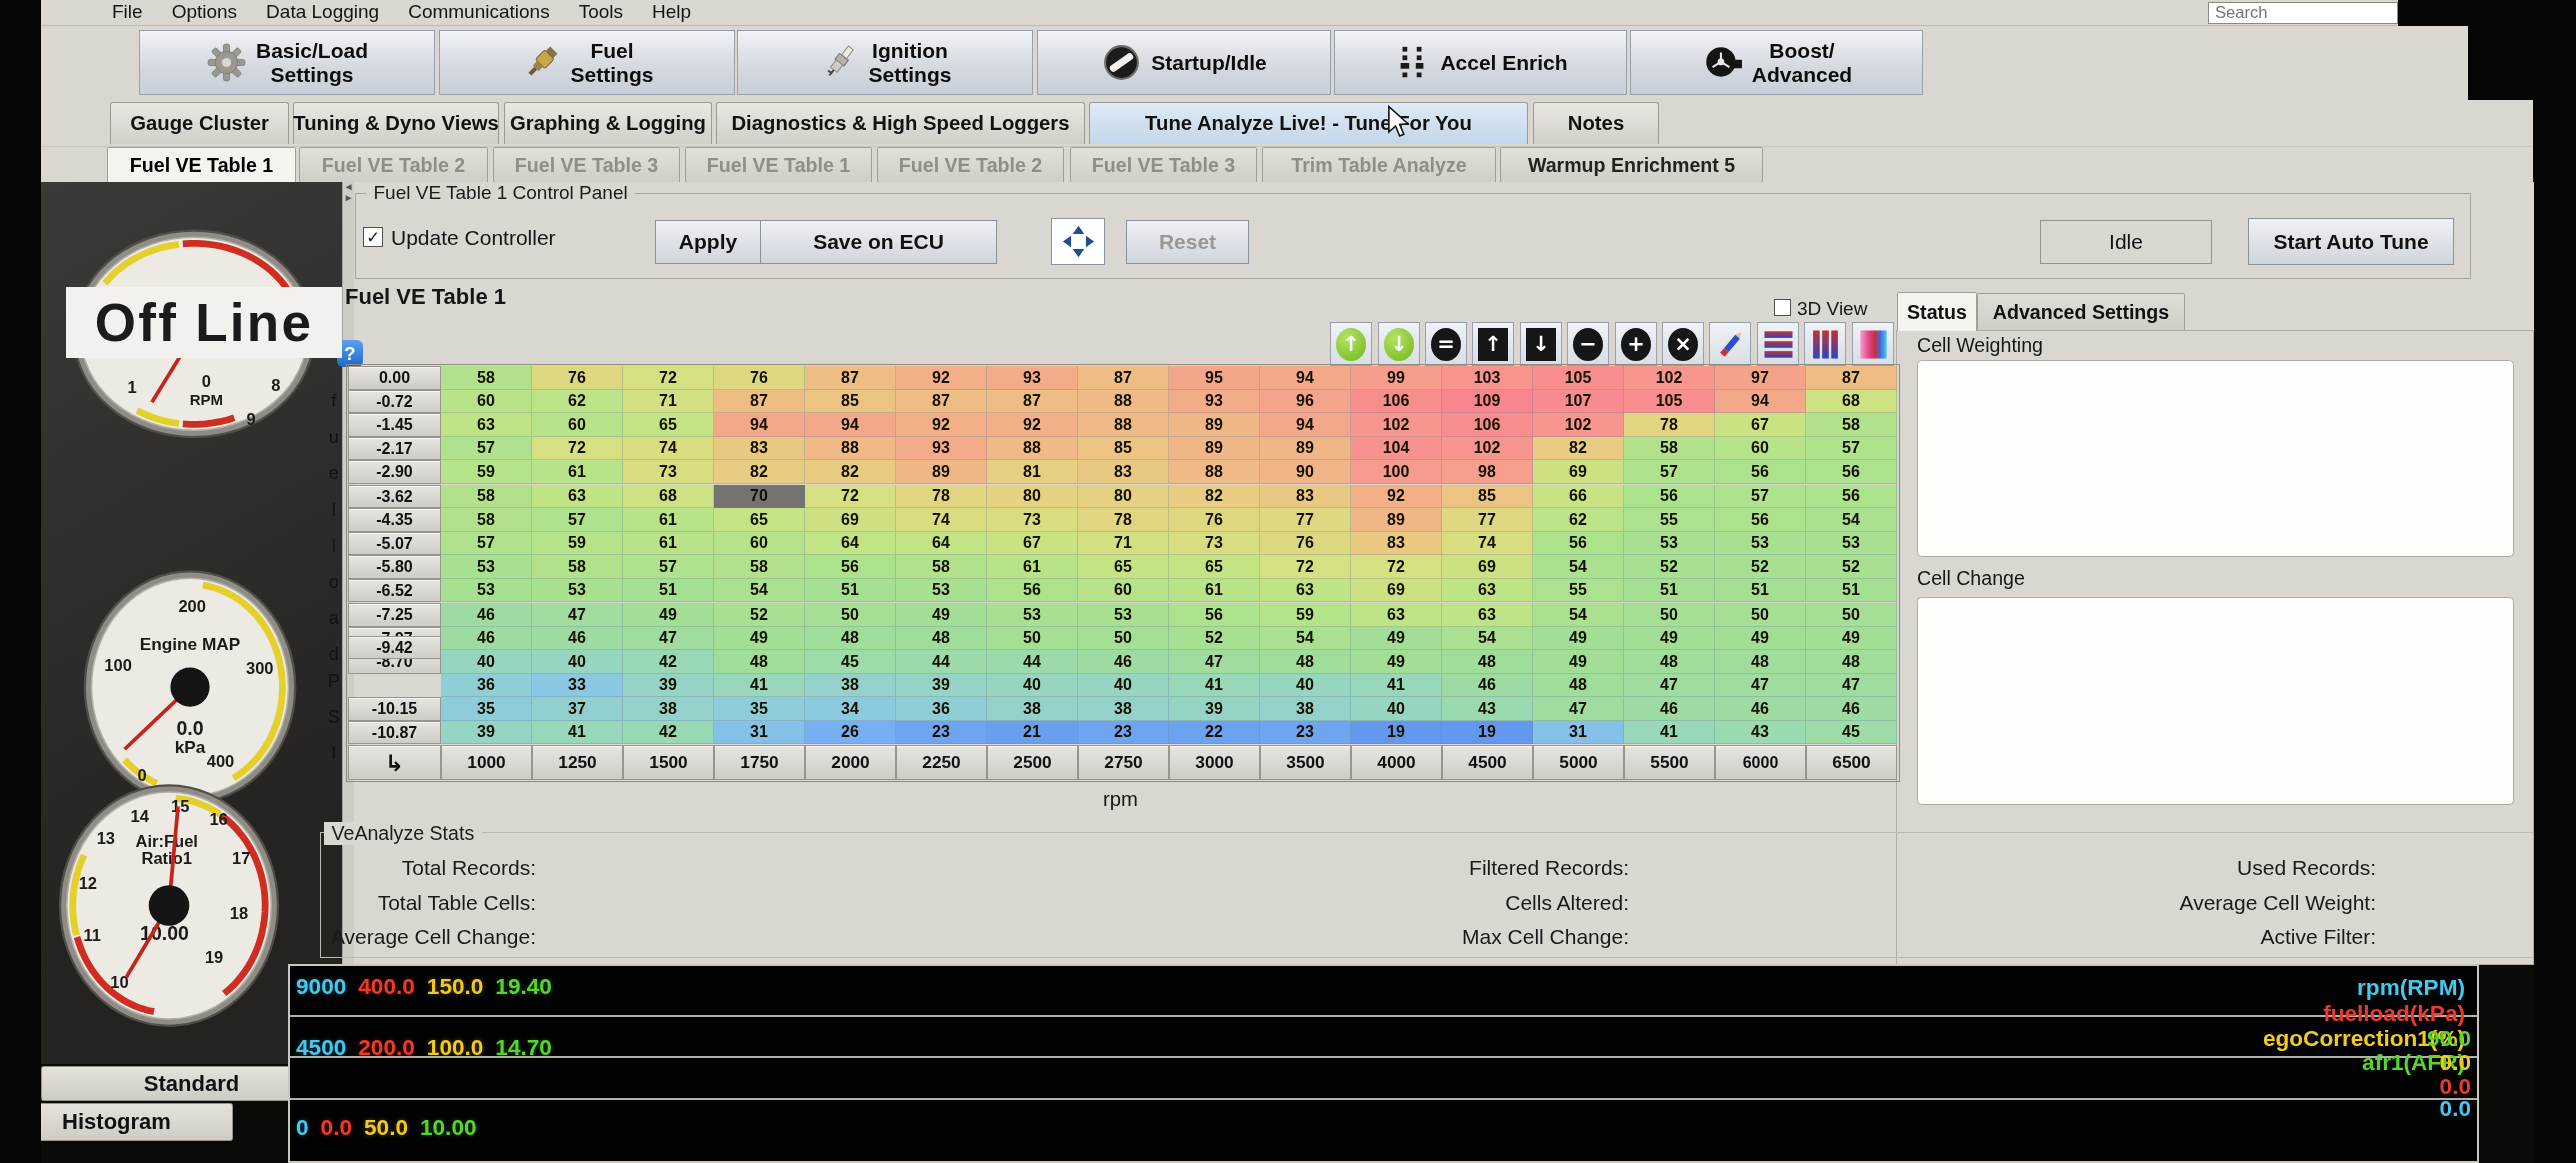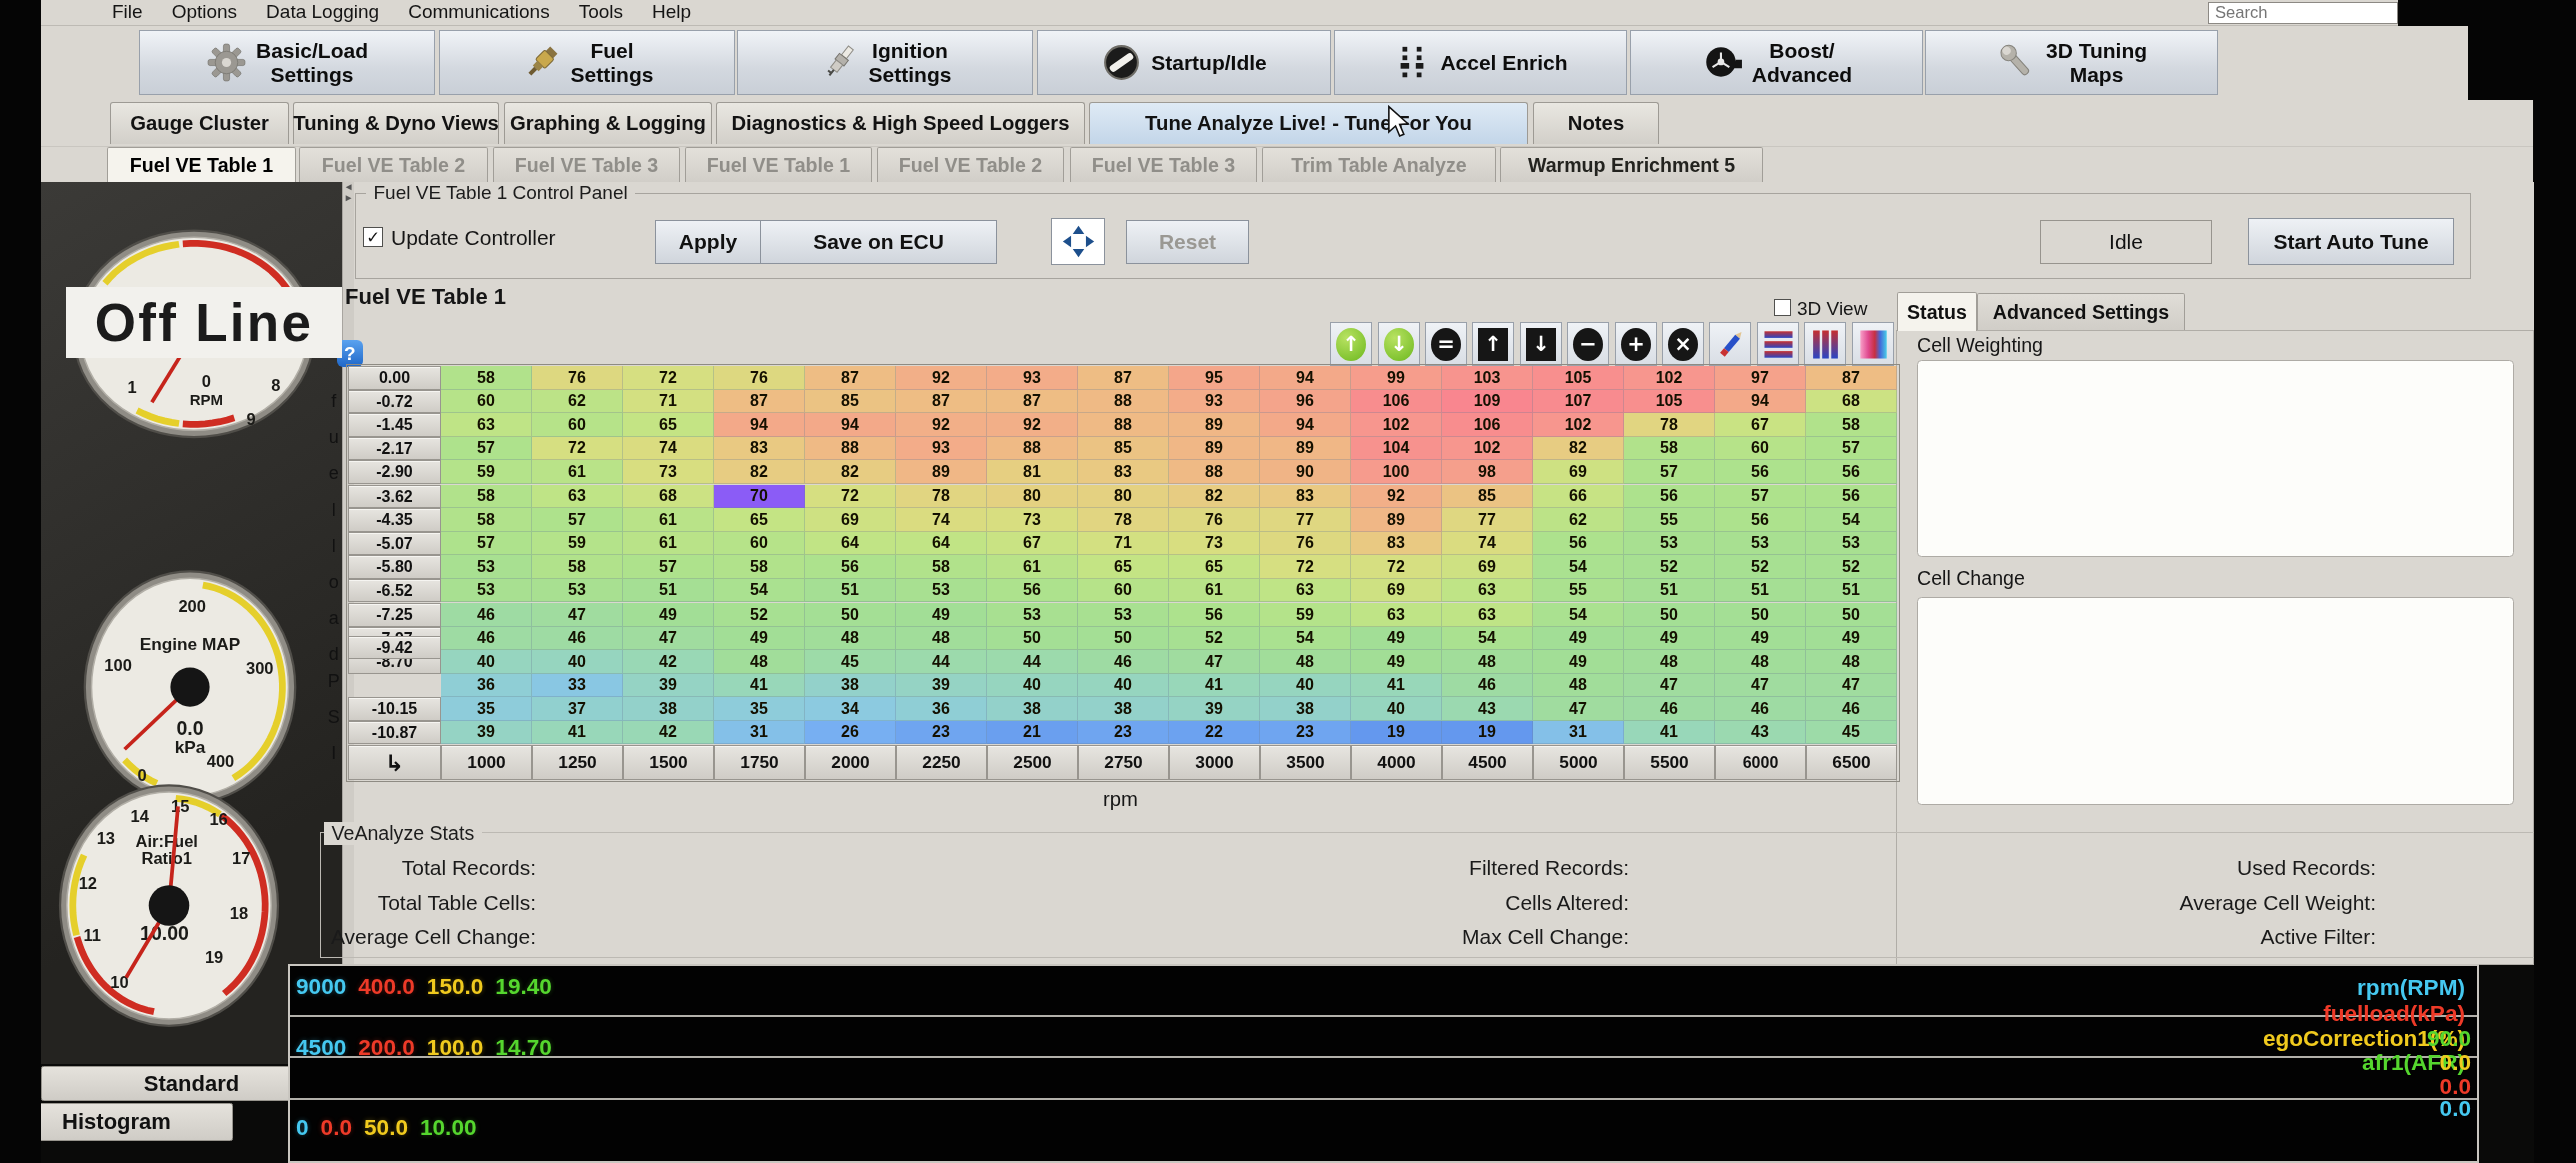--- a/index.html
+++ b/index.html
@@ -303,21 +303,21 @@
       <div class="vecell" style="position: absolute; left: 1351px; top: 460px; width: 91px; height: 24px; background: rgb(246, 155, 141);">100</div>
       <div class="vecell" style="position: absolute; left: 1442px; top: 460px; width: 91px; height: 24px; background: rgb(245, 159, 140);">98</div>
       <div class="vecell" style="position: absolute; left: 1533px; top: 460px; width: 91px; height: 24px; background: rgb(206, 225, 130);">69</div>
       <div class="vecell" style="position: absolute; left: 1624px; top: 460px; width: 91px; height: 24px; background: rgb(174, 226, 140);">57</div>
       <div class="vecell" style="position: absolute; left: 1715px; top: 460px; width: 91px; height: 24px; background: rgb(173, 226, 141);">56</div>
       <div class="vecell" style="position: absolute; left: 1806px; top: 460px; width: 91px; height: 24px; background: rgb(173, 226, 141);">56</div>
       <div class="vehead" style="position: absolute; left: 348px; top: 485px; width: 93px; height: 23px;">-3.62</div>
       <div class="vecell" style="position: absolute; left: 441px; top: 485px; width: 91px; height: 23px; background: rgb(177, 226, 139);">58</div>
       <div class="vecell" style="position: absolute; left: 532px; top: 485px; width: 91px; height: 23px; background: rgb(191, 228, 134);">63</div>
       <div class="vecell" style="position: absolute; left: 623px; top: 485px; width: 91px; height: 23px; background: rgb(204, 226, 131);">68</div>
-      <div class="vecell" style="position: absolute; left: 714px; top: 485px; width: 91px; height: 23px; background: #8b5cf6;">70</div>
+      <div class="vecell" style="position: absolute; left: 714px; top: 485px; width: 91px; height: 23px; background: #737373;">70</div>
       <div class="vecell" style="position: absolute; left: 805px; top: 485px; width: 91px; height: 23px; background: rgb(214, 223, 129);">72</div>
       <div class="vecell" style="position: absolute; left: 896px; top: 485px; width: 91px; height: 23px; background: rgb(225, 213, 129);">78</div>
       <div class="vecell" style="position: absolute; left: 987px; top: 485px; width: 91px; height: 23px; background: rgb(228, 209, 129);">80</div>
       <div class="vecell" style="position: absolute; left: 1078px; top: 485px; width: 91px; height: 23px; background: rgb(228, 209, 129);">80</div>
       <div class="vecell" style="position: absolute; left: 1169px; top: 485px; width: 91px; height: 23px; background: rgb(231, 204, 130);">82</div>
       <div class="vecell" style="position: absolute; left: 1260px; top: 485px; width: 91px; height: 23px; background: rgb(233, 201, 130);">83</div>
       <div class="vecell" style="position: absolute; left: 1351px; top: 485px; width: 91px; height: 23px; background: rgb(242, 175, 136);">92</div>
       <div class="vecell" style="position: absolute; left: 1442px; top: 485px; width: 91px; height: 23px; background: rgb(235, 195, 131);">85</div>
       <div class="vecell" style="position: absolute; left: 1533px; top: 485px; width: 91px; height: 23px; background: rgb(199, 227, 132);">66</div>
       <div class="vecell" style="position: absolute; left: 1624px; top: 485px; width: 91px; height: 23px; background: rgb(173, 226, 141);">56</div>
@@ -726,35 +726,20 @@
             <path d="M19 19 l0 -9 M19 19 l8 5 M19 19 l-8 5"></path>
           </g>
           <circle cx="19" cy="19" r="3.2" fill="#e8e8e8"></circle>
         </svg>
       </span>
       <div class="tlbl">
         <div>Boost/</div>
         <div>Advanced</div>
       </div>
     </div>
-    <div class="tbtn" style="left: 1925px; width: 293px;">
-      <span>
-        <svg width="41" height="41" viewBox="0 0 40 40">
-          <g transform="rotate(-42 20 20)">
-            <rect x="17" y="11" width="7" height="24" rx="3" fill="#b5b2aa" stroke="#85837c" stroke-width="1"></rect>
-            <circle cx="20.5" cy="8" r="7.5" fill="#b5b2aa" stroke="#85837c" stroke-width="1"></circle>
-            <circle cx="20.5" cy="5" r="4" fill="#dad7d1"></circle>
-          </g>
-        </svg>
-      </span>
-      <div class="tlbl">
-        <div>3D Tuning</div>
-        <div>Maps</div>
-      </div>
-    </div>
     <div class="tab1" style="left: 110px; width: 179px;">Gauge Cluster</div>
     <div class="tab1" style="left: 293px; width: 206px;">Tuning &amp; Dyno Views</div>
     <div class="tab1" style="left: 504px; width: 208px;">Graphing &amp; Logging</div>
     <div class="tab1" style="left: 716px; width: 369px;">Diagnostics &amp; High Speed Loggers</div>
     <div class="tab1 sel" style="left: 1089px; width: 439px;">Tune Analyze Live! - Tune For You</div>
     <div class="tab1" style="left: 1533px; width: 126px;">Notes</div>
     <div class="tab2 active" style="left: 107px; width: 189px;">Fuel VE Table 1</div>
     <div class="tab2 disabled" style="left: 299px; width: 189px;">Fuel VE Table 2</div>
     <div class="tab2 disabled" style="left: 493px; width: 187px;">Fuel VE Table 3</div>
     <div class="tab2 disabled" style="left: 685px; width: 187px;">Fuel VE Table 1</div>

